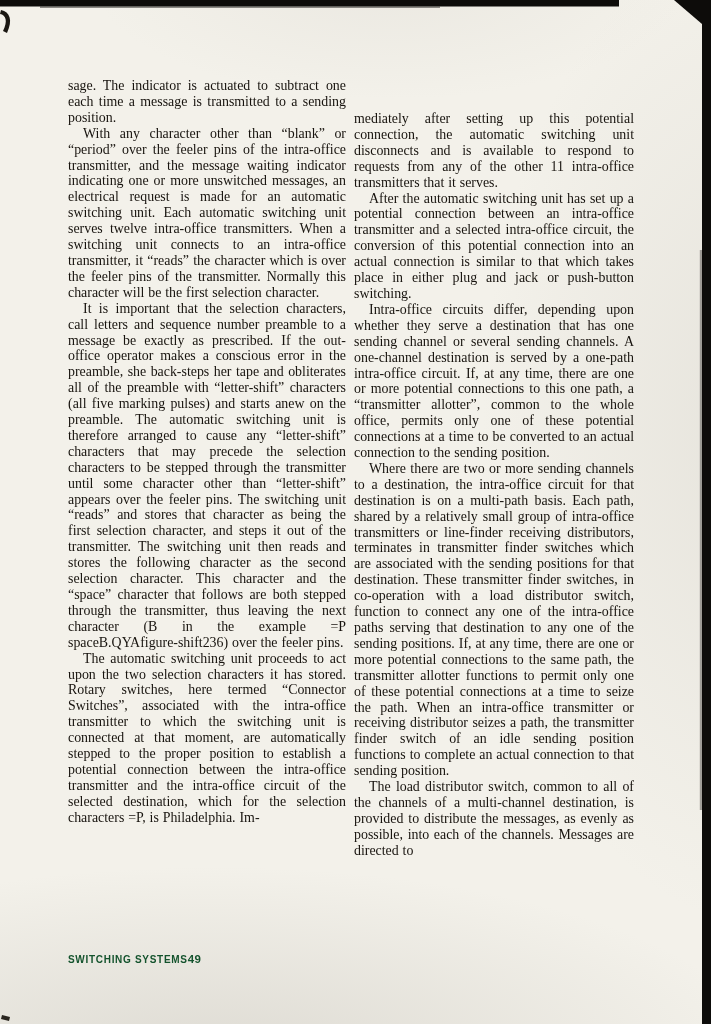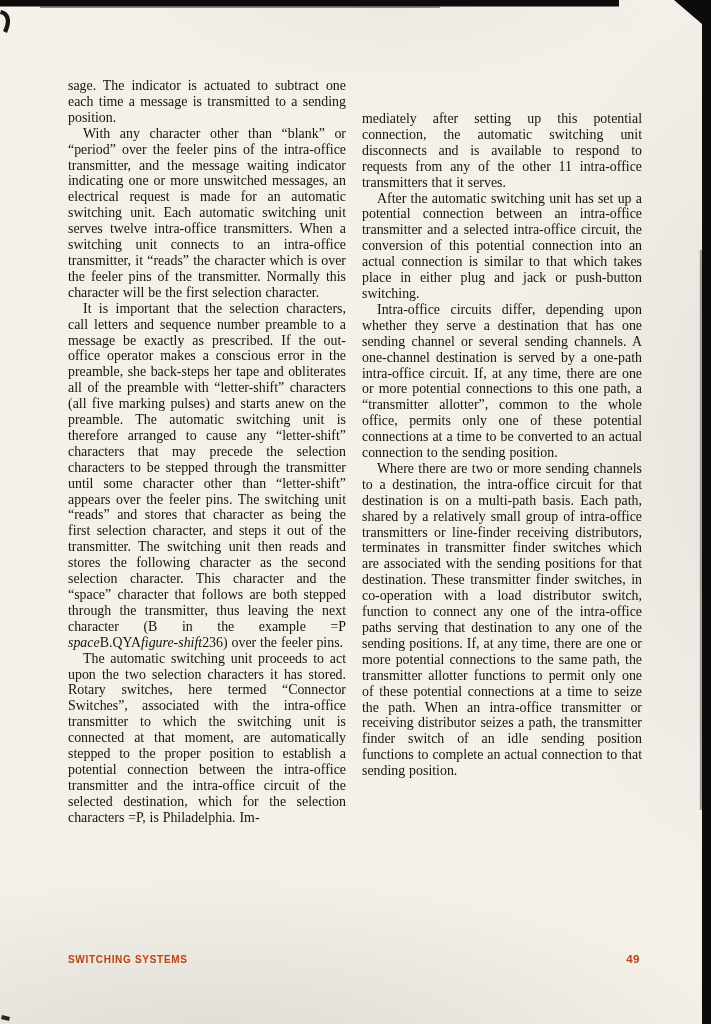--- a/index.html
+++ b/index.html
@@ -8,37 +8,37 @@
     background:
       radial-gradient(ellipse 900px 320px at 30% 104%, rgba(185,181,172,.38), transparent 62%),
       radial-gradient(ellipse 420px 760px at 106% 42%, rgba(198,194,185,.28), transparent 65%),
       radial-gradient(ellipse 500px 200px at 55% -2%, rgba(210,206,198,.25), transparent 60%),
       #f3f1ea;
     font-family:"Liberation Serif","DejaVu Serif",serif;
     color:#17130e;
   }
   .content{
     position:absolute;left:68px;top:78px;width:574px;
-    display:flex;gap:16px;
+    display:flex;gap:8px;
   }
   .col{
     text-align:justify;
     font-size:13.9px;line-height:15.9px;
     height:872px;overflow:hidden;
     word-spacing:.4px;
   }
   .col.left{width:278px;}
   .col.right{width:280px;margin-top:33px;}
   .col p{margin:0;text-indent:15px;}
   .col p.cont{text-indent:0;}
-  .it{font-style:italic;}
+  .it{}
   .footer{
     position:absolute;left:68px;top:953px;width:572px;
-    display:flex;justify-content:space-between;align-items:baseline;
-    font-family:"Liberation Sans",sans-serif;font-weight:bold;color:#c2410c;
+    display:flex;align-items:baseline;
+    font-family:"Liberation Sans",sans-serif;font-weight:bold;color:#14532d;
   }
   .footer .running-title{font-size:10px;letter-spacing:.7px;}
   .footer .page-number{font-size:11.5px;letter-spacing:.5px;}
   .artifacts{position:absolute;inset:0;pointer-events:none;}
 </style>
 </head>
 <body>
 
 <svg class="artifacts" width="711" height="1024" viewBox="0 0 711 1024" xmlns="http://www.w3.org/2000/svg">
   <rect x="0" y="0" width="619" height="6.5" fill="#0d0c0a"></rect>
@@ -55,19 +55,20 @@
     <p class="cont">sage. The indicator is actuated to subtract one each time a message is transmitted to a sending position.</p>
     <p>With any character other than “blank” or “period” over the feeler pins of the intra-office transmitter, and the message waiting indicator indicating one or more unswitched messages, an electrical request is made for an automatic switching unit. Each automatic switching unit serves twelve intra-office transmitters. When a switching unit connects to an intra-office transmitter, it “reads” the character which is over the feeler pins of the transmitter. Normally this character will be the first selection character.</p>
     <p><span>It is important that the selection characters, call letters and sequence number preamble to a message be exactly as prescribed. If the out-office operator makes a conscious error in the preamble, she back-steps her tape and obliterates all of the preamble with “letter-shift” characters (all five marking pulses) and starts anew on the preamble. The automatic switching unit is therefore arranged to cause any “letter-shift” characters that may precede the selection characters to be stepped through the transmitter until some character other than “letter-shift” appears over the feeler pins. The switching unit “reads” and stores that character as being the first selection character, and steps it out of the transmitter. The switching unit then reads and stores the following character as the second selection character. This character and the “space” character that follows are both stepped through the transmitter, thus leaving the next character (B in the example =P </span><span class="it">space</span><span>B.QYA</span><span class="it">figure-shift</span><span>236) over the feeler pins.</span></p>
     <p>The automatic switching unit proceeds to act upon the two selection characters it has stored. Rotary switches, here termed “Connector Switches”, associated with the intra-office transmitter to which the switching unit is connected at that moment, are automatically stepped to the proper position to establish a potential connection between the intra-office transmitter and the intra-office circuit of the selected destination, which for the selection characters =P, is Philadelphia. Im-</p>
   </div>
   <div class="col right">
     <p class="cont">mediately after setting up this potential connection, the automatic switching unit disconnects and is available to respond to requests from any of the other 11 intra-office transmitters that it serves.</p>
     <p>After the automatic switching unit has set up a potential connection between an intra-office transmitter and a selected intra-office circuit, the conversion of this potential connection into an actual connection is similar to that which takes place in either plug and jack or push-button switching.</p>
     <p>Intra-office circuits differ, depending upon whether they serve a destination that has one sending channel or several sending channels. A one-channel destination is served by a one-path intra-office circuit. If, at any time, there are one or more potential connections to this one path, a “transmitter allotter”, common to the whole office, permits only one of these potential connections at a time to be converted to an actual connection to the sending position.</p>
     <p>Where there are two or more sending channels to a destination, the intra-office circuit for that destination is on a multi-path basis. Each path, shared by a relatively small group of intra-office transmitters or line-finder receiving distributors, terminates in transmitter finder switches which are associated with the sending positions for that destination. These transmitter finder switches, in co-operation with a load distributor switch, function to connect any one of the intra-office paths serving that destination to any one of the sending positions. If, at any time, there are one or more potential connections to the same path, the transmitter allotter functions to permit only one of these potential connections at a time to seize the path. When an intra-office transmitter or receiving distributor seizes a path, the transmitter finder switch of an idle sending position functions to complete an actual connection to that sending position.</p>
+    <p>The load distributor switch, common to all of the channels of a multi-channel destination, is provided to distribute the messages, as evenly as possible, into each of the channels. Messages are directed to</p>
   </div>
 </div>
 
 <div class="footer">
   <span class="running-title">SWITCHING SYSTEMS</span>
   <span class="page-number">49</span>
 </div>
 
 </body></html>

